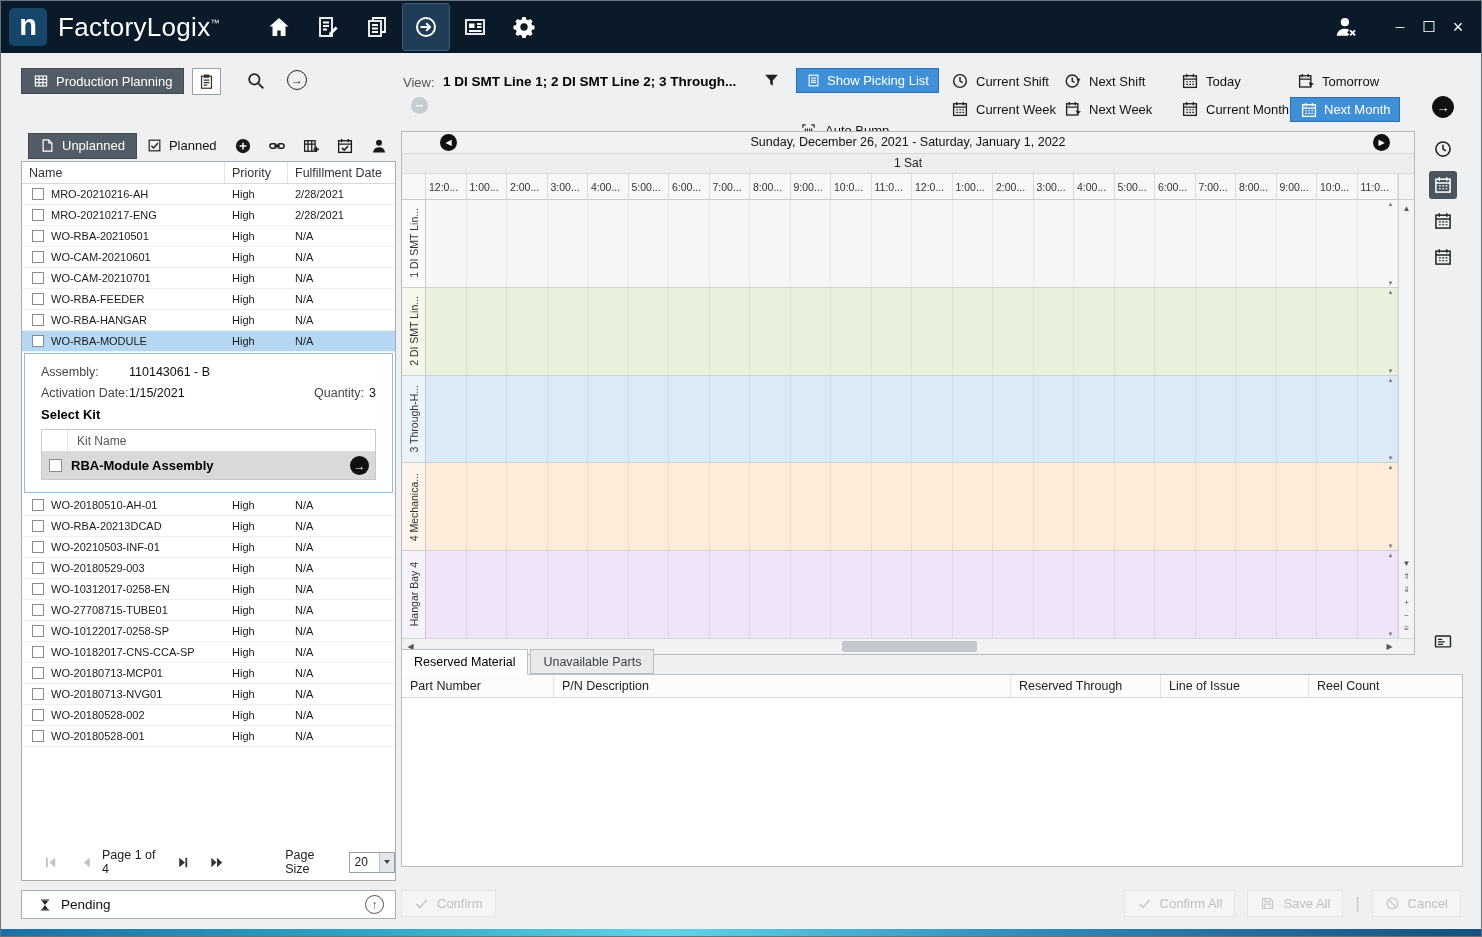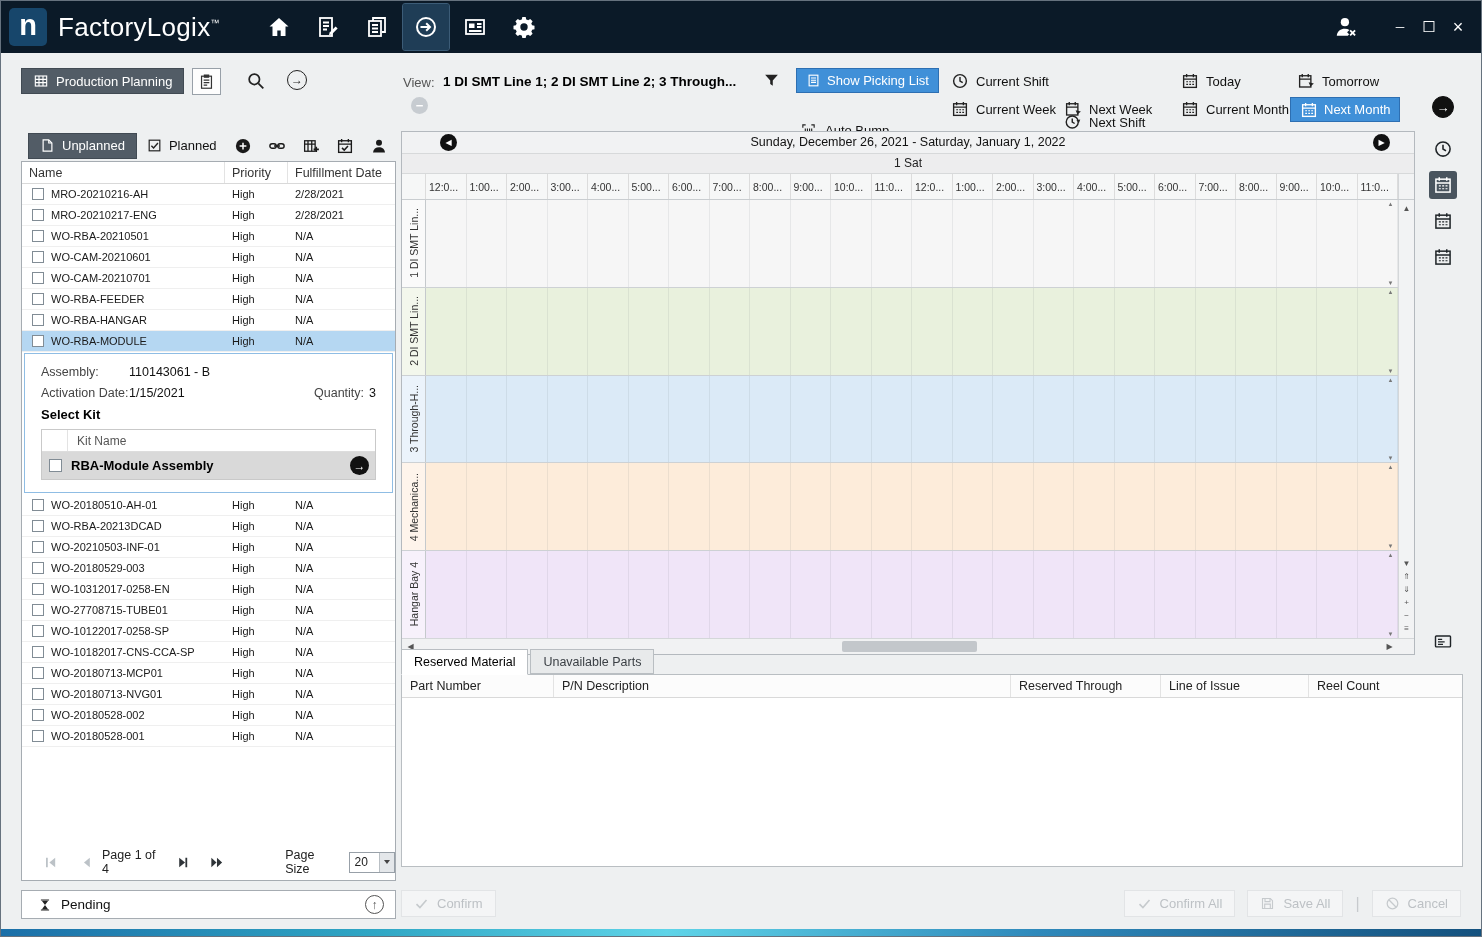--- a/index.html
+++ b/index.html
@@ -35,21 +35,21 @@
 #go-btn .circle-glyph{width:20px;height:20px;font-size:12px;}
 #view-label{position:absolute;left:402px;top:22px;color:#555;}
 #view-value{position:absolute;left:442px;top:21px;font-weight:bold;font-size:13.5px;color:#000;white-space:nowrap;}
 #filter-btn{position:absolute;left:762px;top:19px;color:#222;cursor:pointer;}
 #collapse-btn{position:absolute;left:410px;top:44px;width:17px;height:17px;background:#c7ccd1;color:#fff;border-radius:50%;display:flex;align-items:center;justify-content:center;font-size:13px;font-weight:bold;cursor:pointer;}
 #picking-btn{position:absolute;left:795px;top:15px;}
 #autobump{position:absolute;left:799px;top:49px;display:flex;align-items:center;gap:8px;color:#111;cursor:pointer;margin-top:20px;}
 #autobump .icon{color:#222;}
 .period{position:absolute;display:flex;align-items:center;gap:7px;color:#111;cursor:pointer;}
 .period .icon{color:#222;}
-#p-cs{left:950px;top:19px;} #p-ns{left:1063px;top:19px;margin-top:41px;}
+#p-cs{left:950px;top:19px;} #p-ns{left:1063px;top:19px;}
 #p-cw{left:950px;top:47px;} #p-nw{left:1063px;top:47px;}
 #p-td{left:1180px;top:19px;} #p-tm{left:1296px;top:19px;}
 #p-cm{left:1180px;top:47px;}
 #p-nm{position:absolute;left:1289px;top:44px;}
 #p-nm .icon{color:#fff;}
 
 
 #left-tabs{position:absolute;left:20px;top:131px;width:375px;height:27px;display:flex;align-items:center;padding-left:7px;}
 #tab-planned{display:flex;align-items:center;gap:7px;padding:0 10px;color:#111;cursor:pointer;height:26px;}
 #tab-planned .icon{color:#222;}

